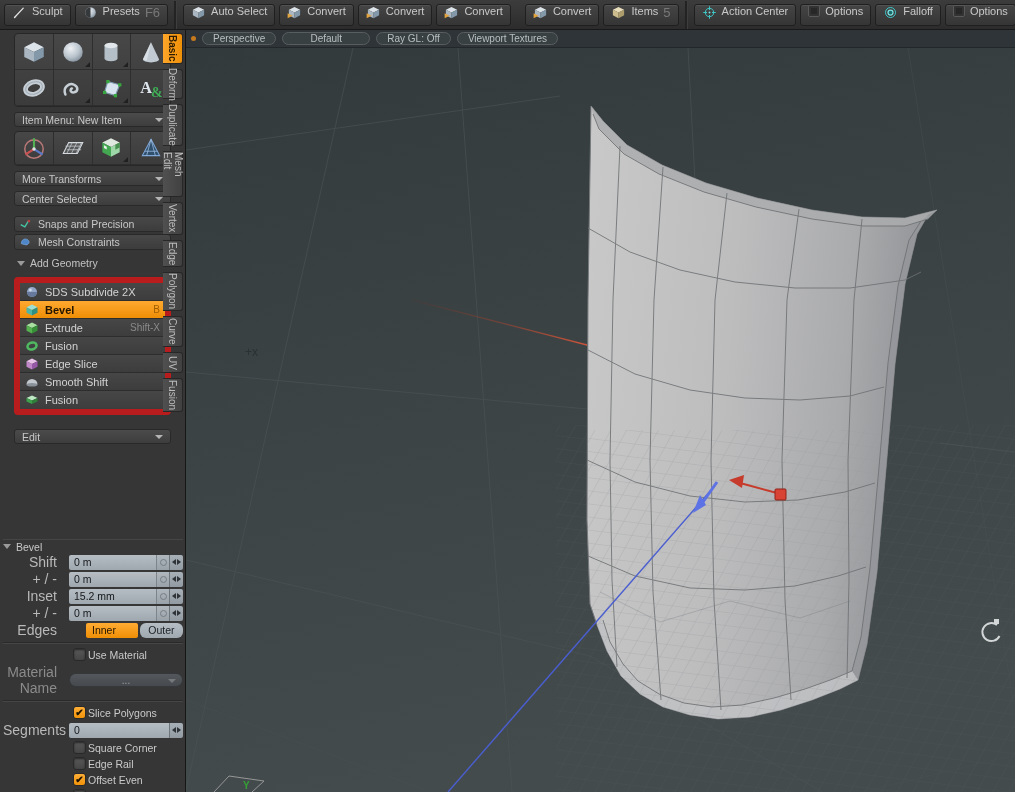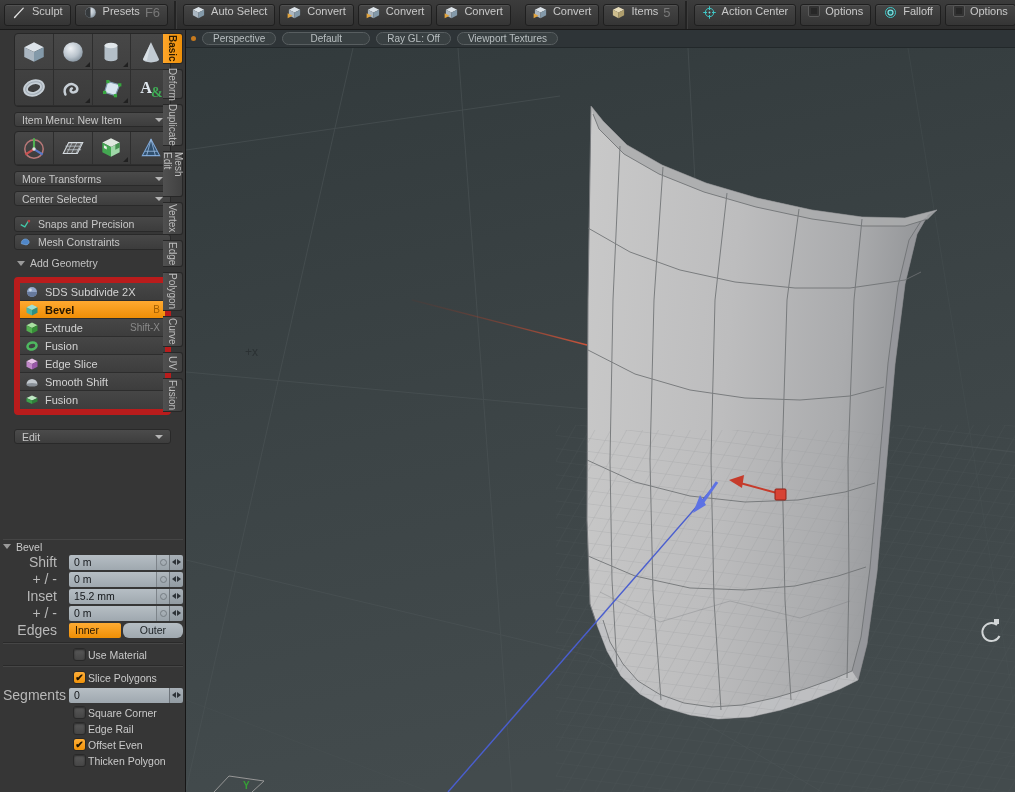--- a/index.html
+++ b/index.html
@@ -72,21 +72,21 @@
     padding:0 5px; display:flex; align-items:center; border-radius:2px 0 0 2px; }
   .fdial { width:13px; background:linear-gradient(#b0b8be,#99a2a9); border-left:1px solid #7d848a;
     display:flex; align-items:center; justify-content:center; }
   .dial { width:7px; height:7px; border:1px solid #767d83; border-radius:50%; }
   .fspin { width:14px; background:linear-gradient(#a8b0b7,#929ba2); border-left:1px solid #6e757b;
     border-radius:0 2px 2px 0; display:flex; align-items:center; justify-content:center; gap:1px; }
   .tl { width:0;height:0;border-top:3px solid transparent;border-bottom:3px solid transparent;border-right:4px solid #2e3338; }
   .tr { width:0;height:0;border-top:3px solid transparent;border-bottom:3px solid transparent;border-left:4px solid #2e3338; }
   .seg { display:flex; flex:1; gap:2px; height:15px; }
   .seg-inner { width:52px; background:linear-gradient(#ffac33,#ef8f05); color:#241500; font-size:10.5px;
-    display:flex; align-items:center; padding:0 6px; border-radius:2px; }
+    display:flex; align-items:center; padding:0 6px; border-radius:2px;margin-left:17px; }
   .seg-outer { flex:1; background:linear-gradient(#b6bec4,#9fa8af); color:#1c2124; font-size:10.5px;
     display:flex; align-items:center; justify-content:center; border-radius:6px; }
   .psep { height:2px; border-top:1px solid #2a2a2a; border-bottom:1px solid #464646; margin:4px 0; }
   .crow { display:flex; align-items:center; gap:2px; margin:3px 0 3px 70px; color:#cacaca; font-size:10.5px; }
   .cb { width:13px; height:13px; border-radius:3px; background:linear-gradient(#585858,#464646);
     border:1px solid #292929; box-shadow:inset 0 1px 2px rgba(0,0,0,.55); flex:none;
     display:flex; align-items:center; justify-content:center; color:transparent; font-size:10px; font-weight:bold; }
   .cb::after { content:"\2714"; }
   .cb.on { background:linear-gradient(#ffae37,#f1930a); color:#1d1200; box-shadow:none; }
   .mat-dd { flex:1; height:14px; background:linear-gradient(#54585c,#464a4e); border:1px solid #35383b;
@@ -555,20 +555,24 @@
         <div class="seg-inner">Inner</div>
         <div class="seg-outer">Outer</div>
       </div>
     </div>
 
     <div class="psep"></div>
 
     <div class="crow">
       <span class="cb"></span>
       <span>Use Material</span>
+    </div>
+    <div class="prow">
+      <span class="plabel dim">Material Name</span>
+      <div class="mat-dd">...</div>
     </div>
 
     <div class="psep"></div>
 
     <div class="crow">
       <span class="cb on"></span>
       <span>Slice Polygons</span>
     </div>
     <div class="prow">
       <span class="plabel">Segments</span>

